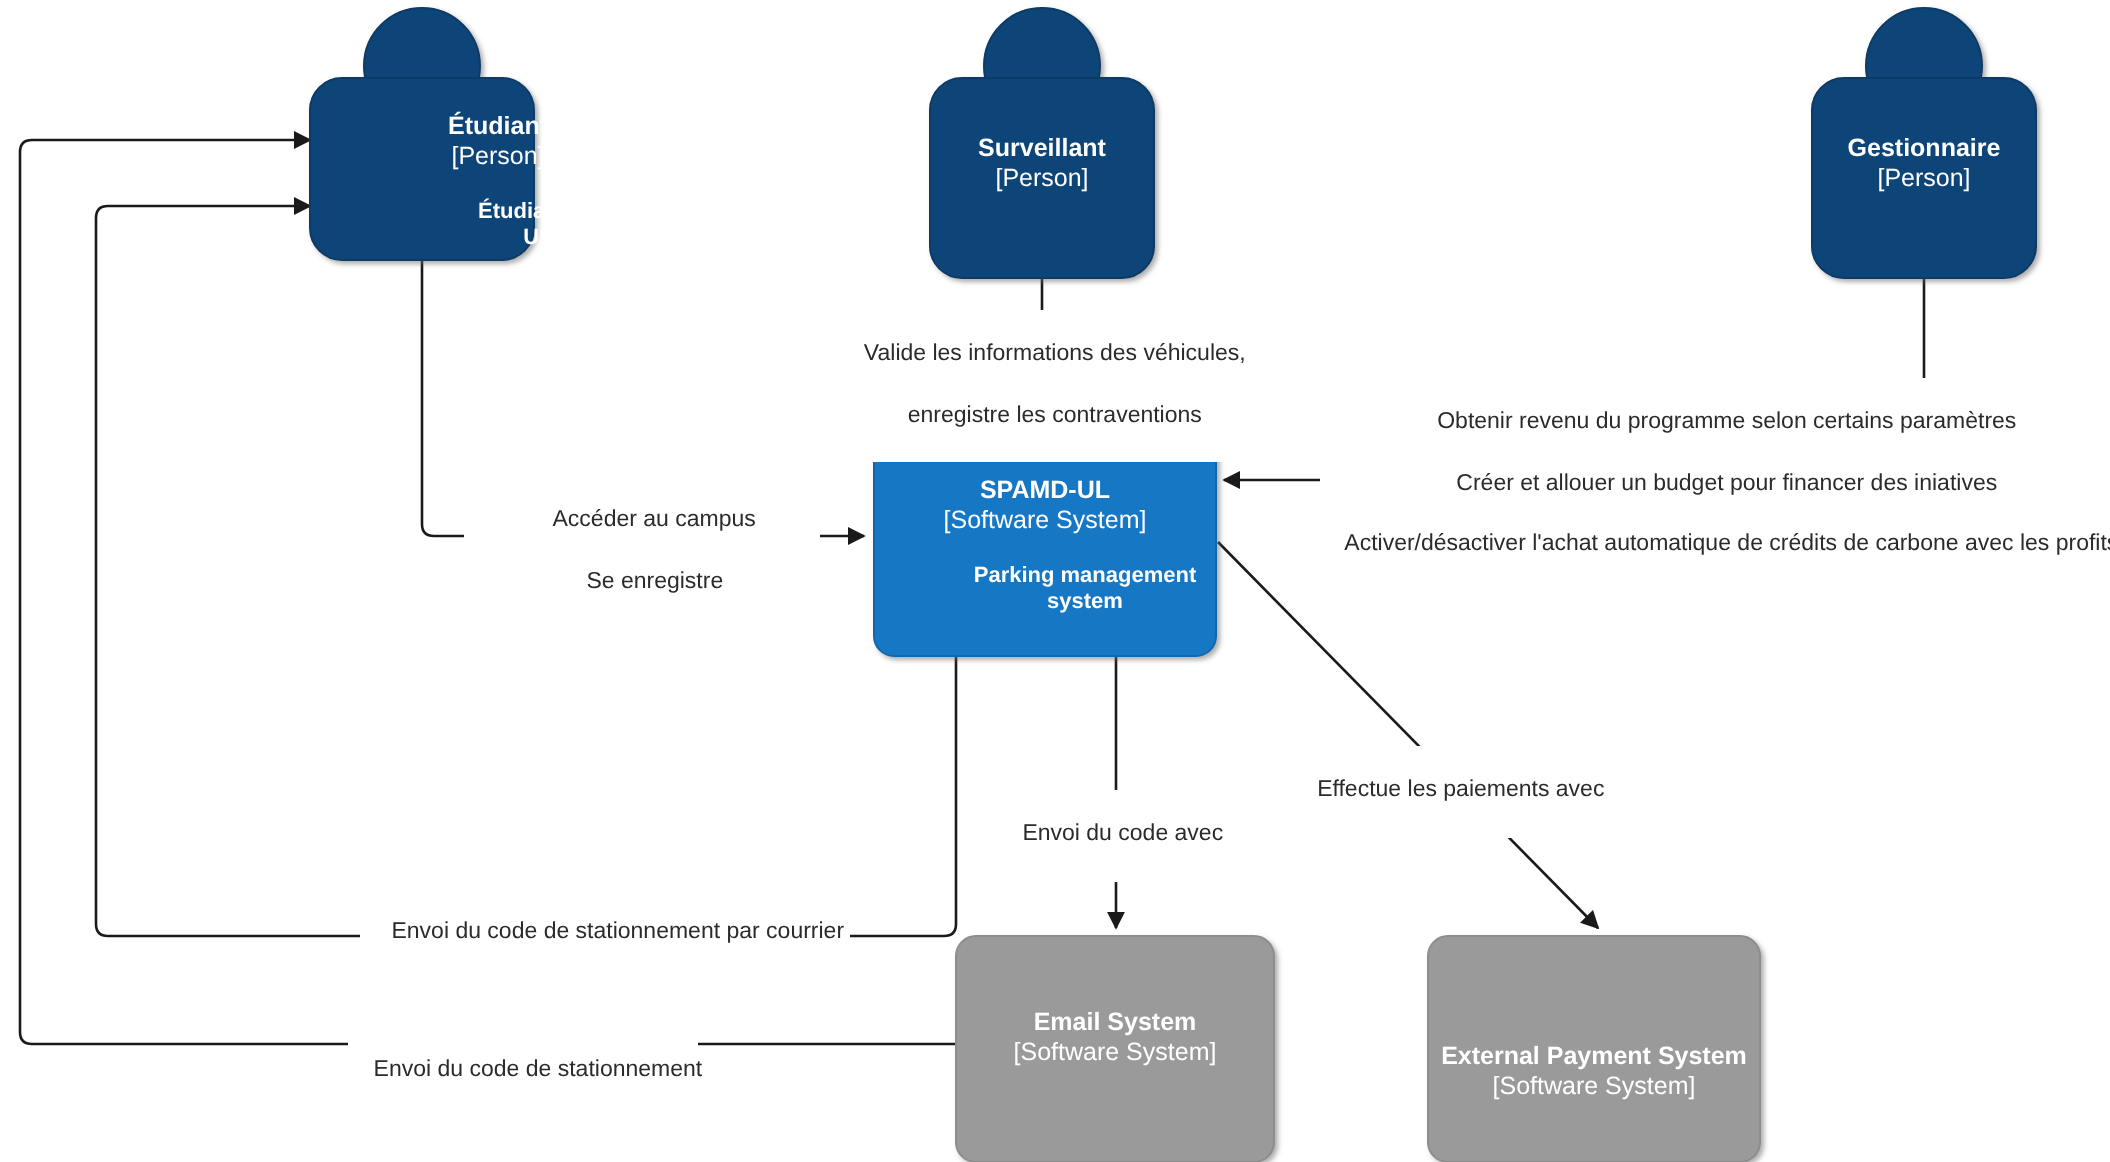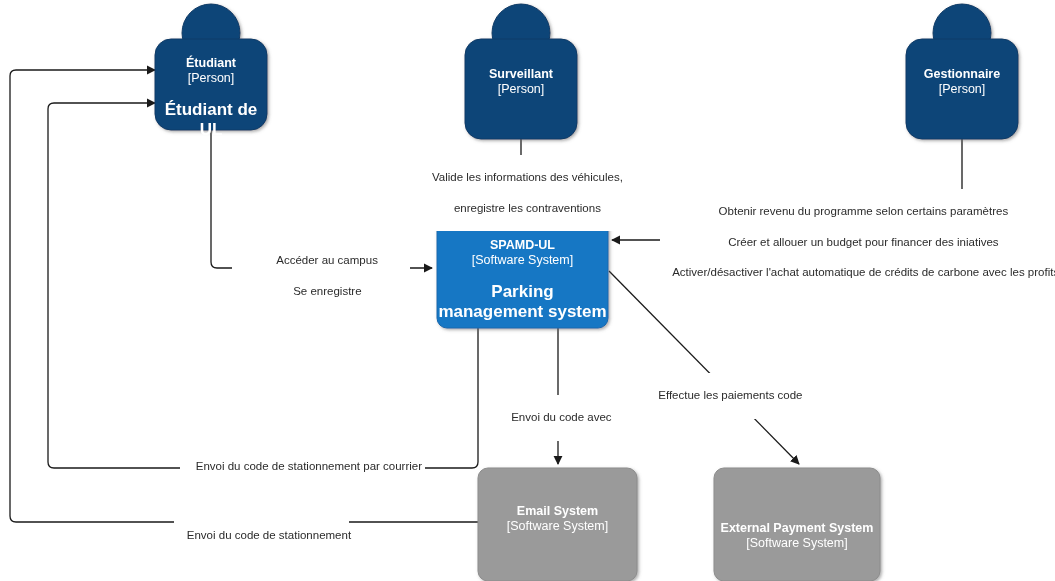--- a/index.html
+++ b/index.html
@@ -15,21 +15,21 @@
   .node-person-head{fill:#0d4578;stroke:#0a3a66;stroke-width:1;}
   .node-system{fill:#1777c4;stroke:#1168ad;stroke-width:1;}
   .node-external{fill:#9a9a9a;stroke:#8d8d8d;stroke-width:1;}
   .node-label{
     position:absolute;text-align:center;color:#ffffff;
     font-family:"Liberation Sans", sans-serif;
     line-height:1.22;pointer-events:none;
   }
   .nl-title{font-weight:bold;font-size:12.5px;display:block;}
   .nl-type{font-weight:normal;font-size:12.5px;display:block;}
-  .nl-desc{font-weight:bold;font-size:17px;display:block;margin-top:13px;}
+  .nl-desc{font-weight:bold;font-size:11px;display:block;margin-top:13px;margin-left:40px;}
   .edge-label{
     position:absolute;color:#2b2b2b;font-size:11.5px;line-height:1.32;
     font-family:"Liberation Sans", sans-serif;
     white-space:pre;pointer-events:none;background:#fff;
   }
   .el-center{text-align:center;}
 </style>
 </head>
 <body>
 
@@ -80,21 +80,21 @@
 
     <g filter="url(#softshadow)">
       <rect class="node-external" x="478" y="468" width="159" height="113" rx="10" ry="10"></rect>
     </g>
 
     <g filter="url(#softshadow)">
       <rect class="node-external" x="714" y="468" width="166" height="113" rx="10" ry="10"></rect>
     </g>
   </svg>
 
-  <div class="node-label" style="left:155px;top:56px;width:112px;">
+  <div class="node-label" style="left:155px;top:56px;width:112px;padding-left:38px;">
     <span class="nl-title">Étudiant</span>
     <span class="nl-type">[Person]</span>
     <span class="nl-desc">Étudiant de UL</span>
   </div>
 
   <div class="node-label" style="left:465px;top:67px;width:112px;">
     <span class="nl-title">Surveillant</span>
     <span class="nl-type">[Person]</span>
   </div>
 
@@ -133,21 +133,21 @@
   <div class="edge-label el-center" style="left:232px;top:238px;width:178px;">
     <span>Accéder au campus</span><br>
     <span>Se enregistre</span>
   </div>
 
   <div class="edge-label el-center" style="left:493px;top:395px;width:124px;">
     <span>Envoi du code avec</span>
   </div>
 
   <div class="edge-label el-center" style="left:644px;top:373px;width:160px;">
-    <span>Effectue les paiements code</span>
+    <span>Effectue les paiements avec</span>
   </div>
 
   <div class="edge-label el-center" style="left:180px;top:444px;width:245px;">
     <span>Envoi du code de stationnement par courrier</span>
   </div>
 
   <div class="edge-label el-center" style="left:174px;top:513px;width:175px;">
     <span>Envoi du code de stationnement</span>
   </div>
 

